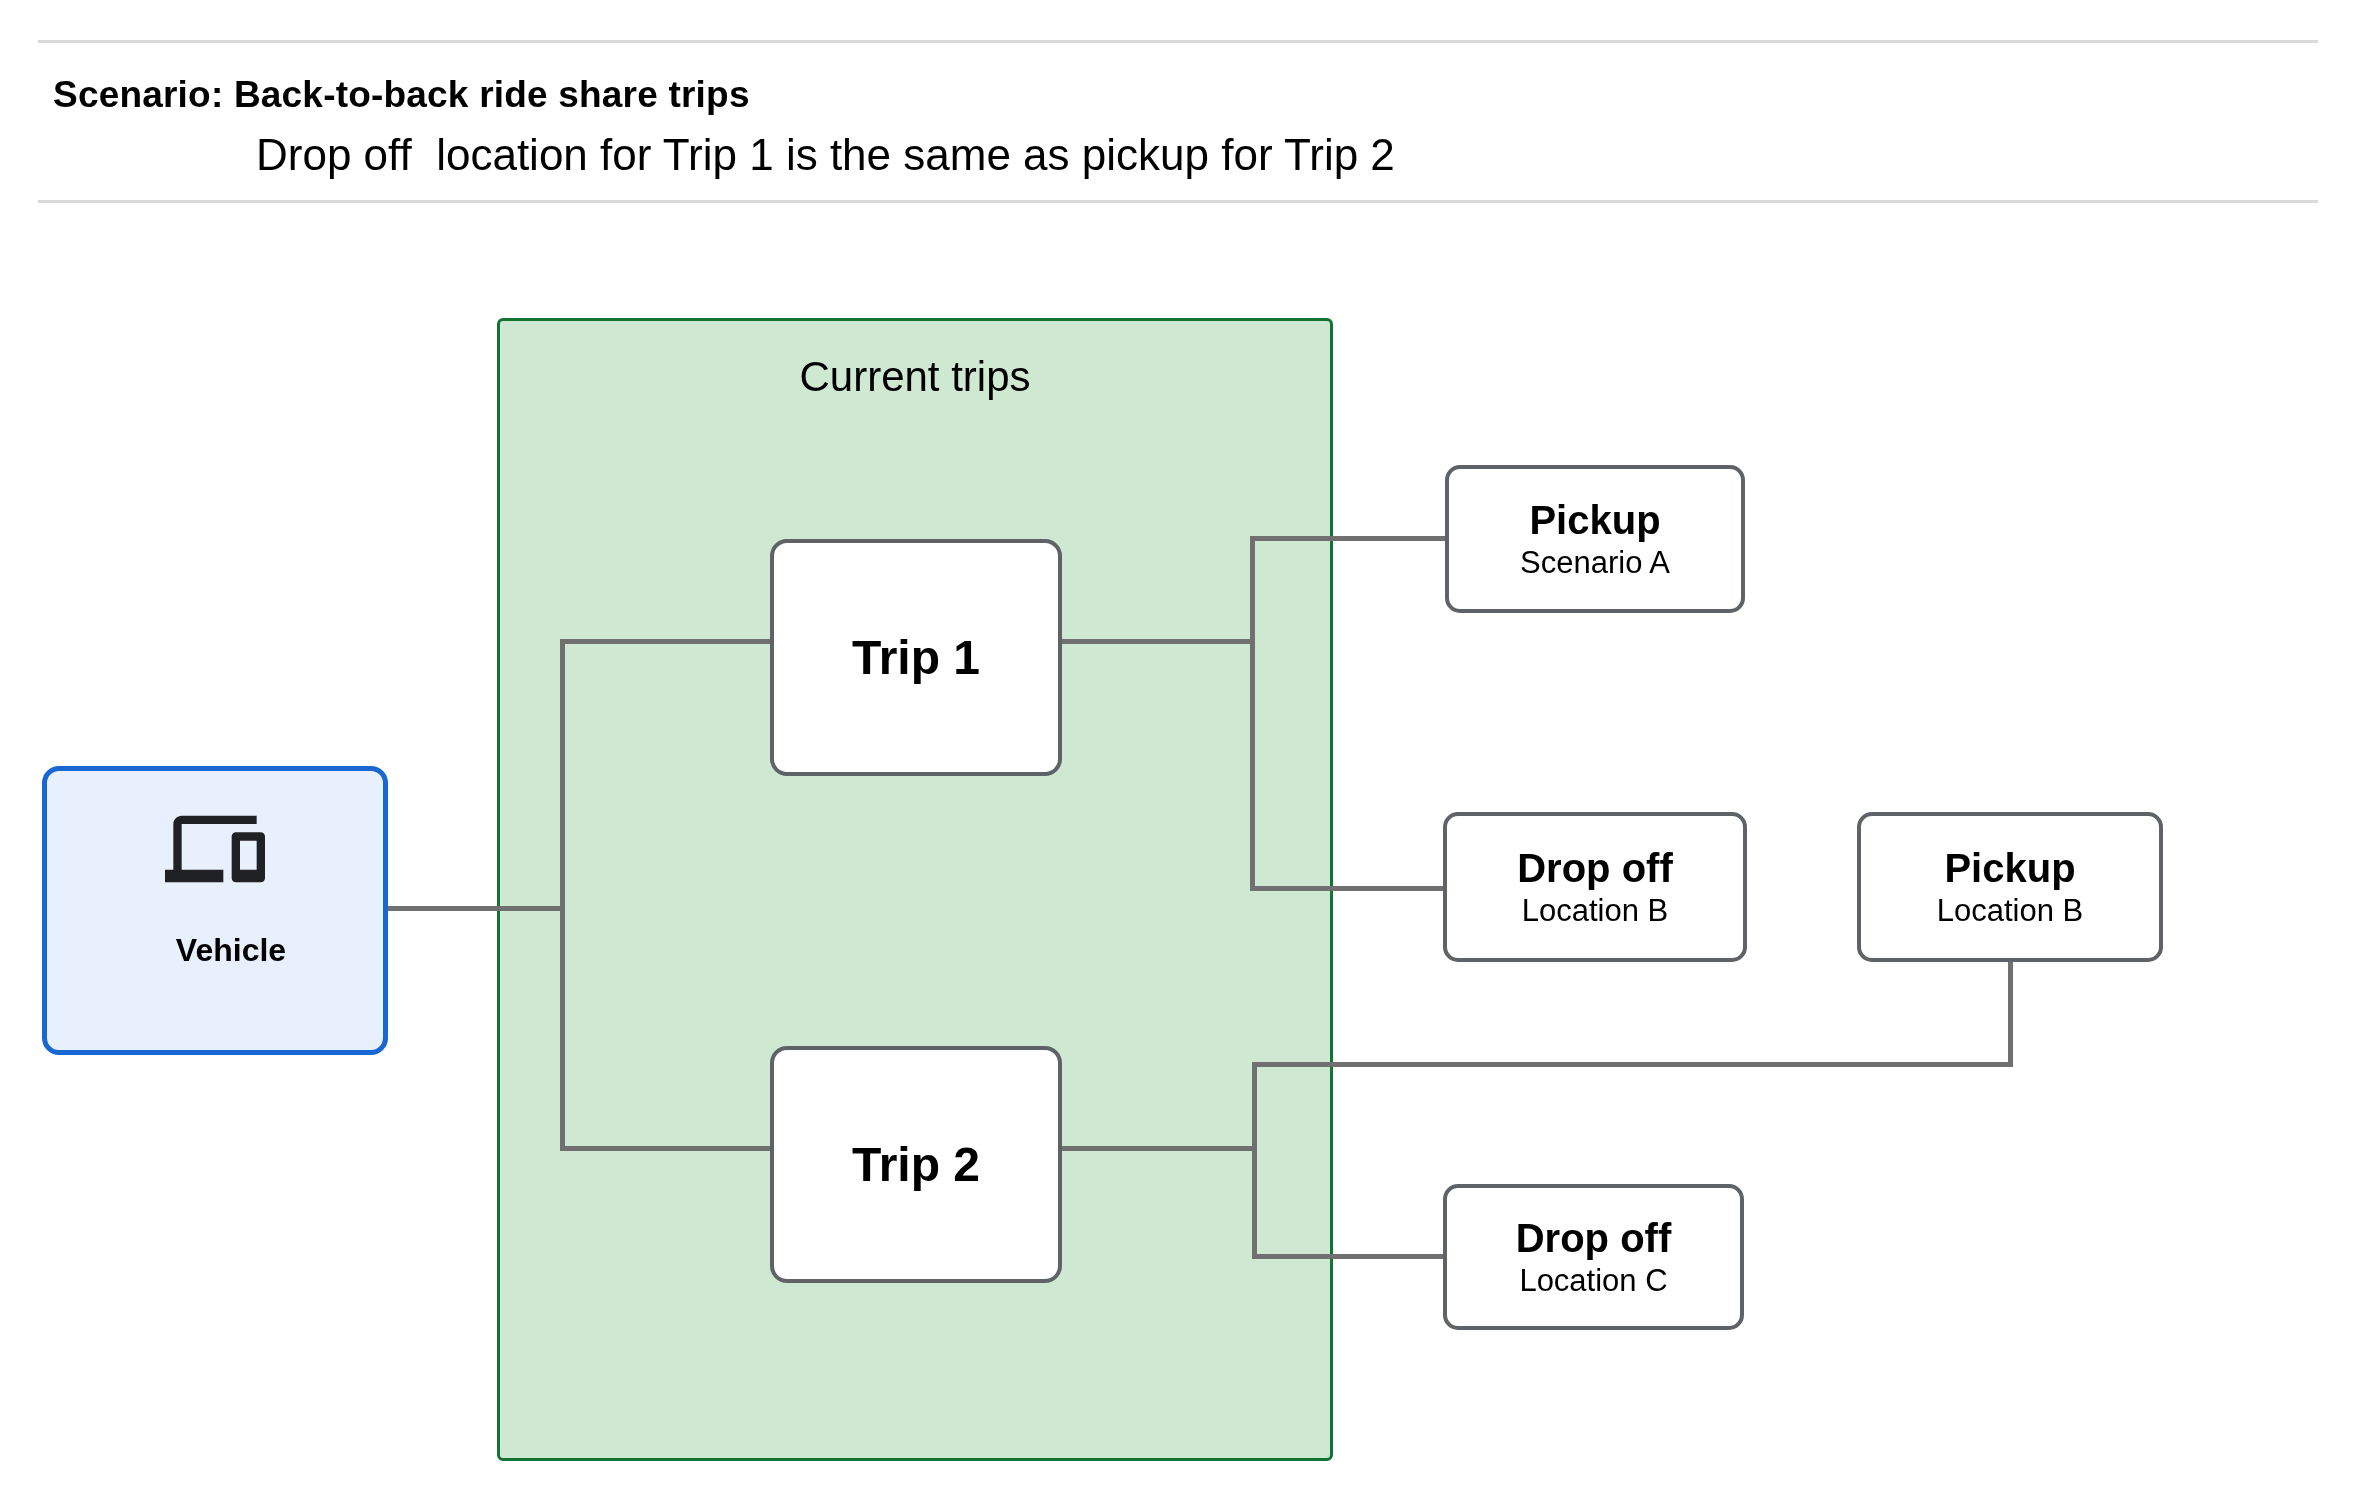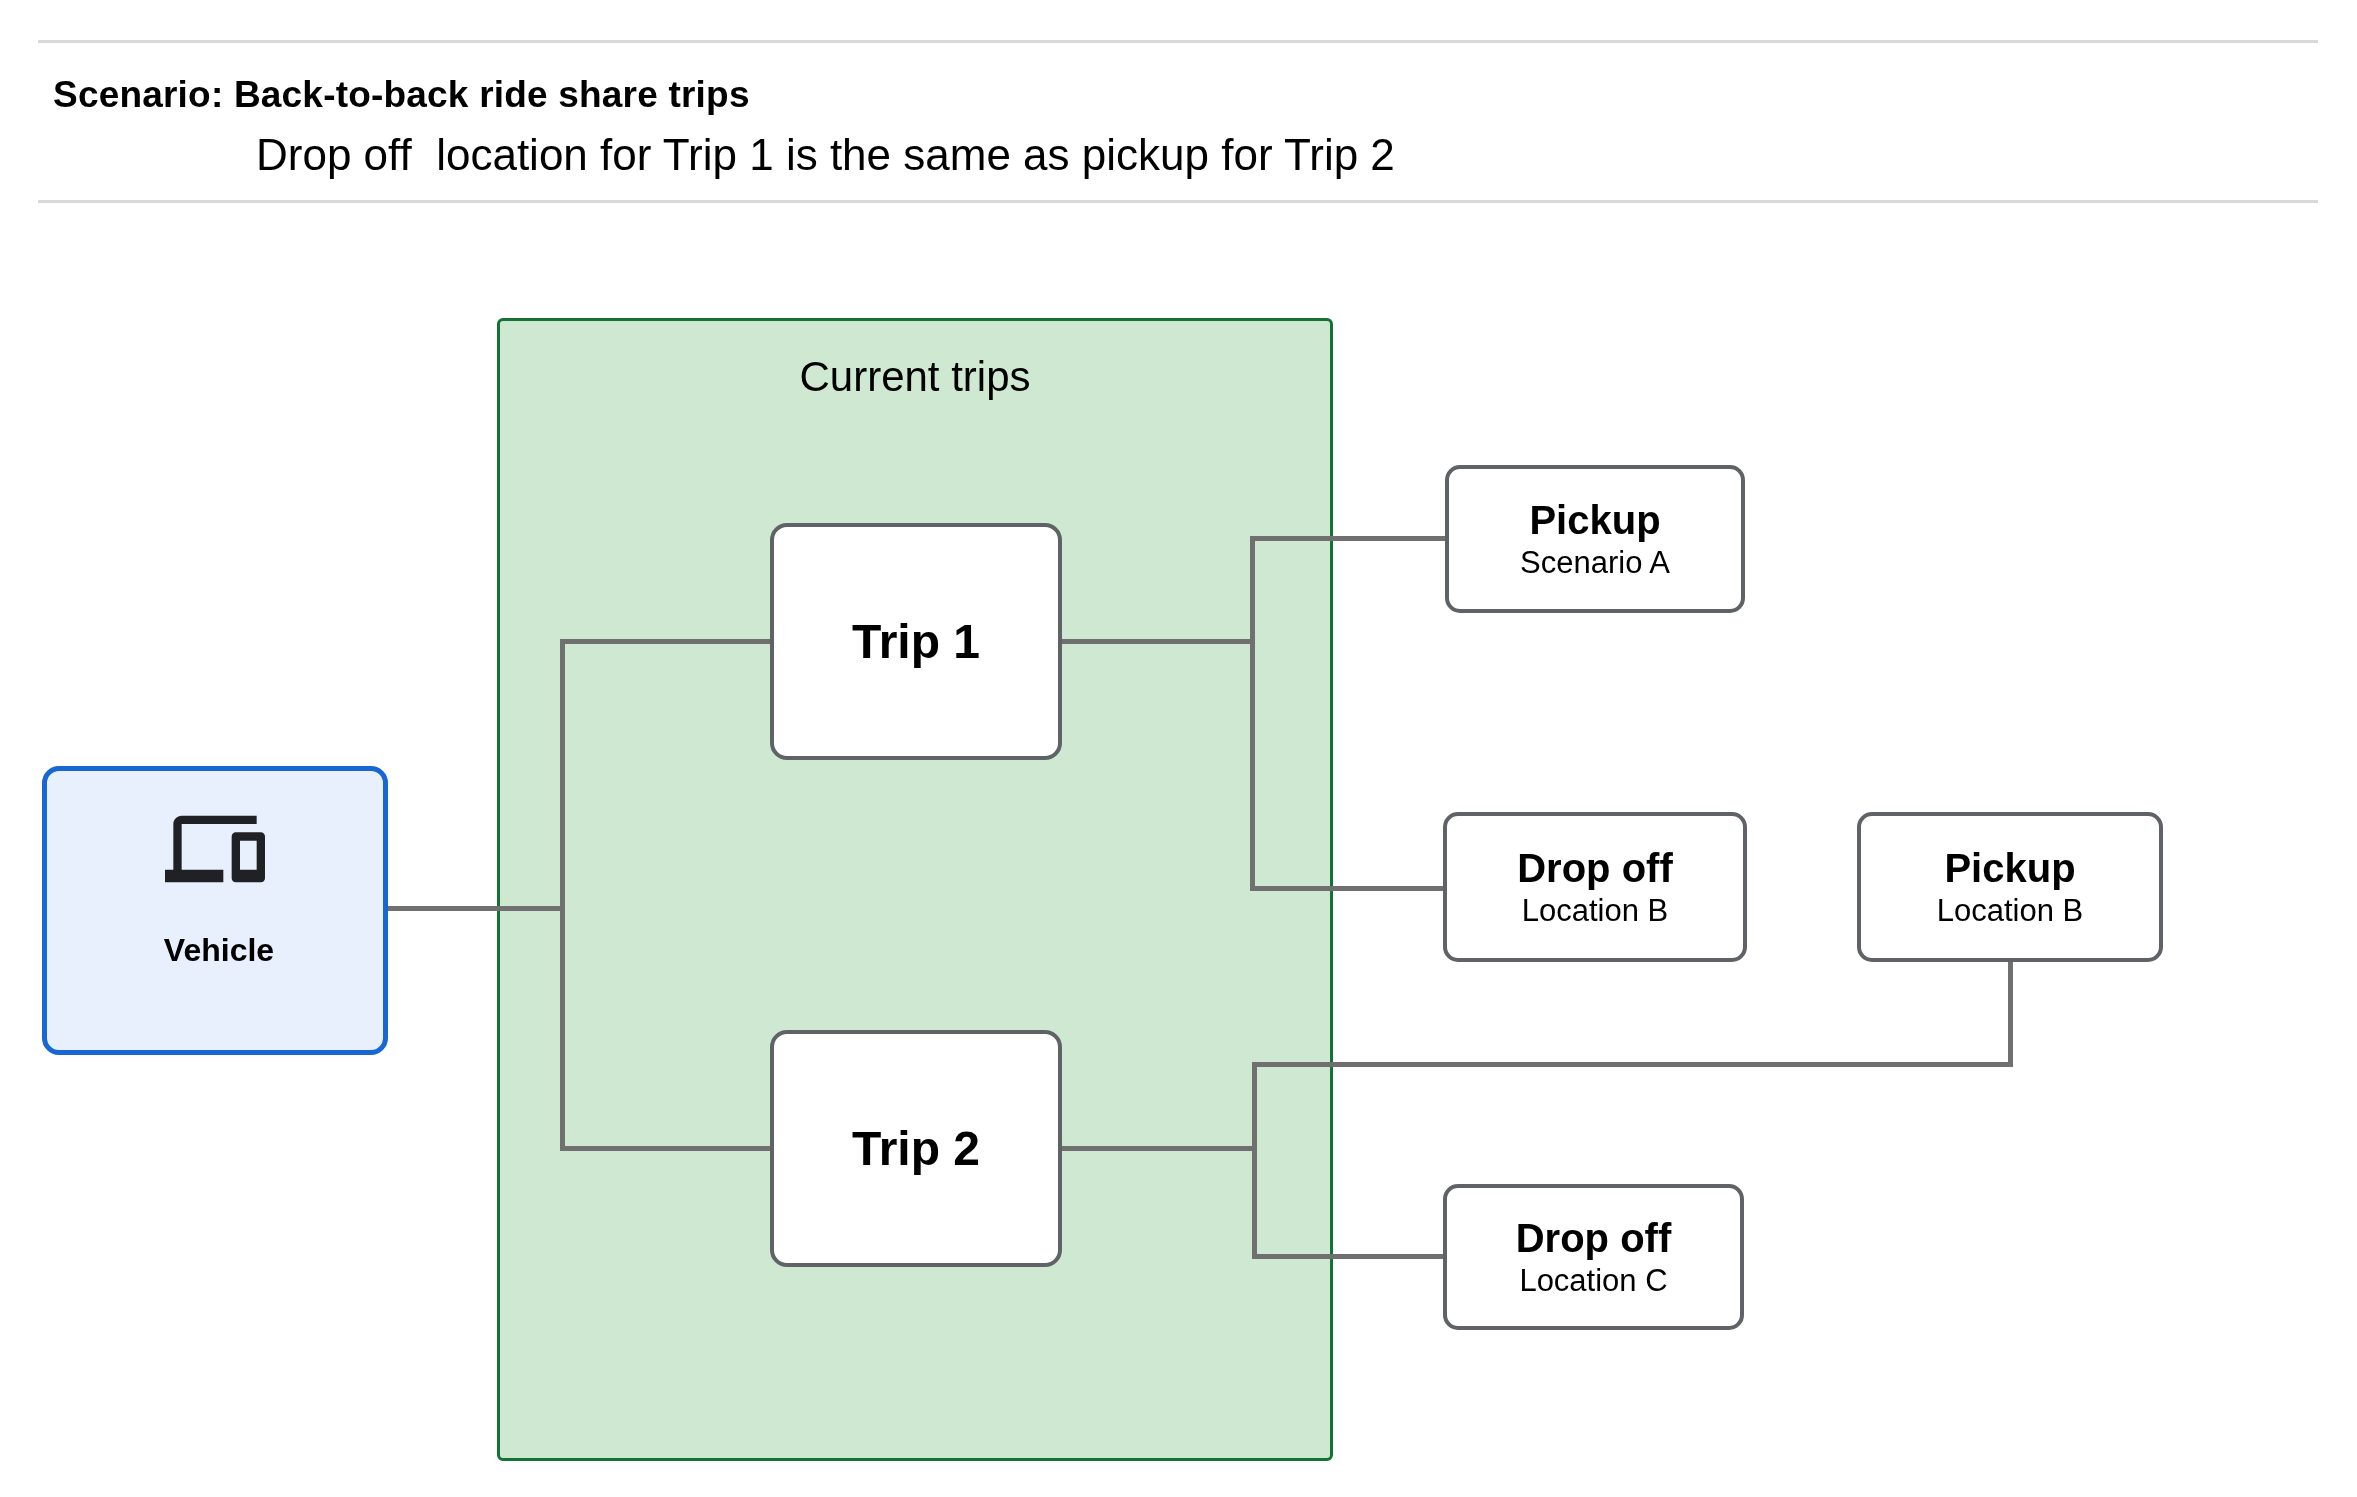--- a/index.html
+++ b/index.html
@@ -37,35 +37,35 @@
   }
   .group-title{
     position:absolute;top:32px;left:0;width:100%;
     text-align:center;font-size:42px;font-weight:normal;
   }
   .node{
     position:absolute;box-sizing:border-box;background:#ffffff;
     border:4px solid var(--node-border,#5f6368);border-radius:15px;
     display:flex;flex-direction:column;align-items:center;justify-content:center;
   }
-  .trip-node{left:770px;width:292px;height:237px;border-radius:17px;}
+  .trip-node{left:770px;width:292px;height:237px;border-radius:17px;margin-top:16px;}
   .trip-label{font-size:48px;font-weight:600;}
   .wp-title{font-size:40px;font-weight:bold;line-height:48px;}
   .wp-loc{font-size:31px;font-weight:normal;line-height:38px;}
   .vehicle-node{
     position:absolute;left:42px;top:766px;width:346px;height:289px;
     box-sizing:border-box;background:var(--blue-fill,#e8f0fe);
     border:5px solid var(--blue-border,#1967d2);border-radius:17px;
   }
   .vehicle-icon{
     position:absolute;left:50%;top:28px;transform:translateX(-50%);
     width:100px;height:100px;color:var(--icon,#202124);
   }
   .vehicle-label{
-    position:absolute;left:4px;top:158px;width:100%;
+    position:absolute;left:16px;top:158px;width:100%;
     text-align:center;font-size:32px;font-weight:bold;line-height:43px;
   }
   .line{position:absolute;background:var(--line,#707070);}
 </style>
 </head>
 <body>
 
 <div class="canvas">
 
   <div class="divider" style="top:40px"></div>

